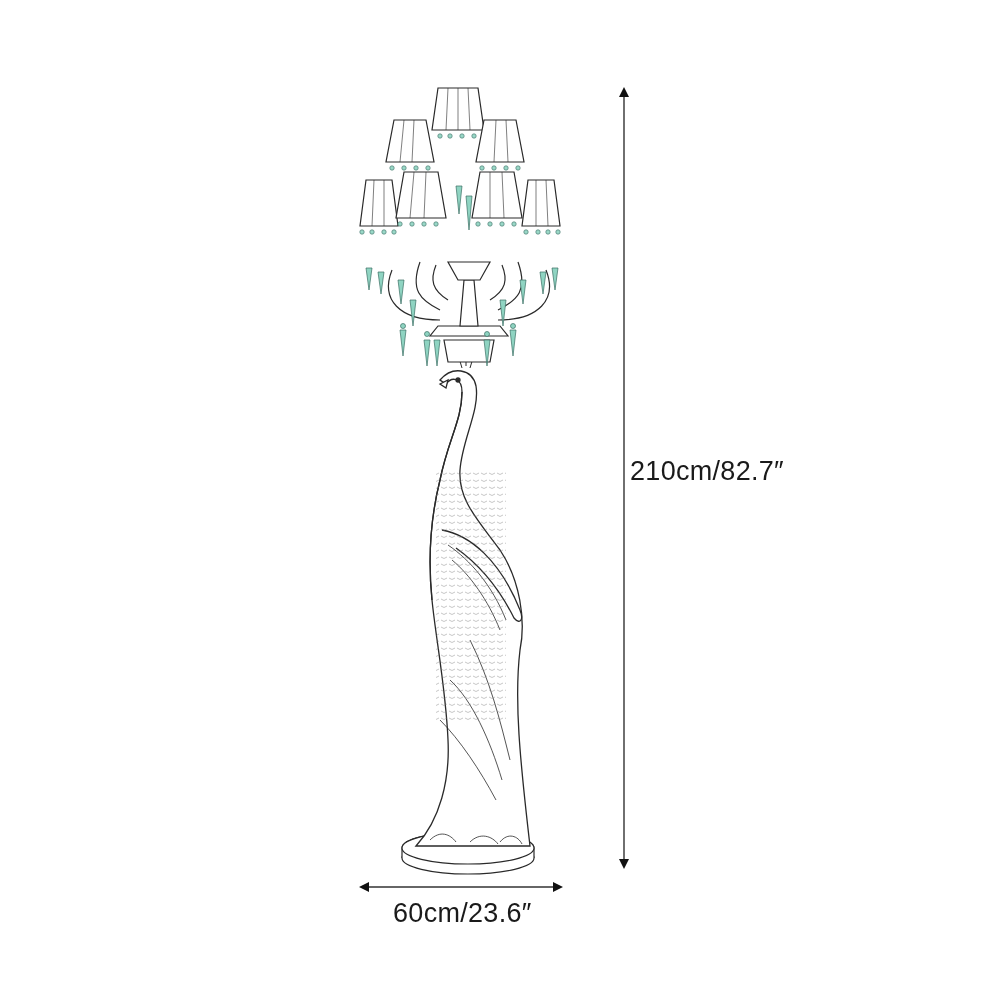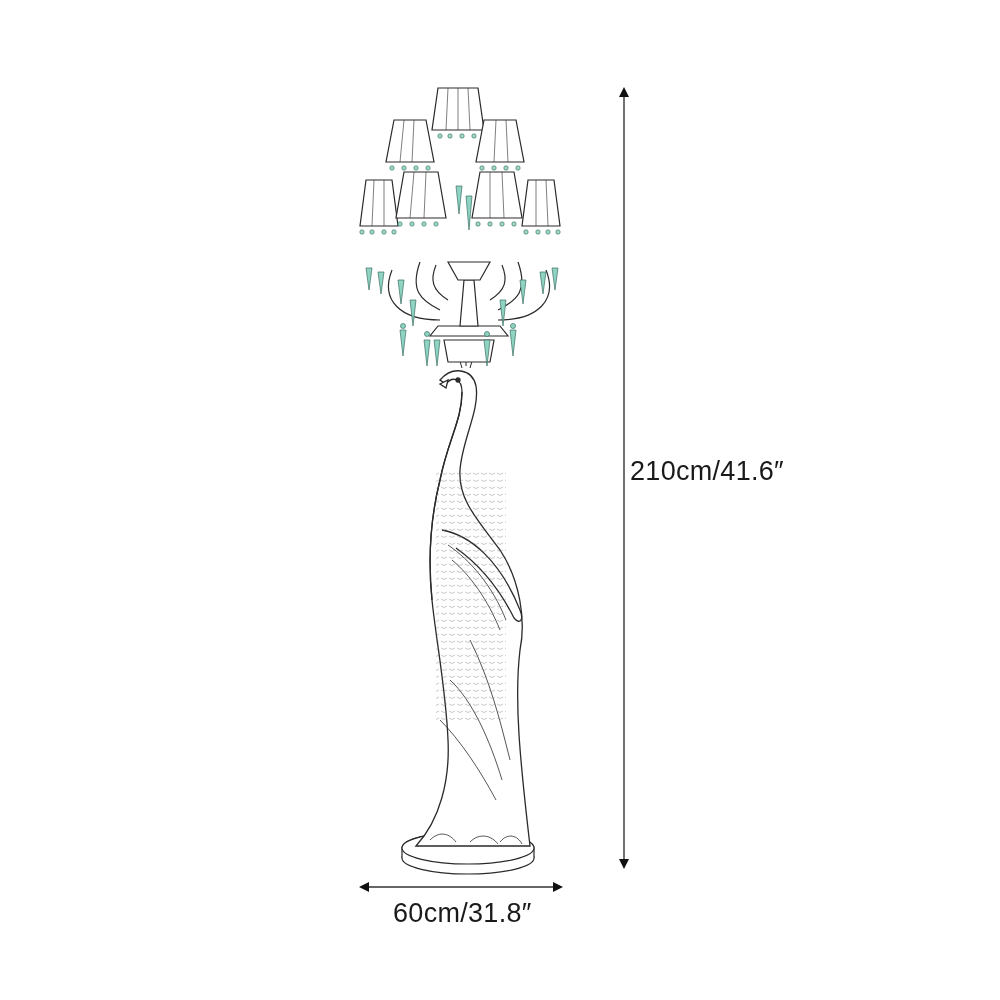--- a/index.html
+++ b/index.html
@@ -139,15 +139,15 @@
         <path d="M552,268 l3,22 l3,-22 z"></path>
       <path d="M456,186 l3,28 l3,-28 z"></path>
         <path d="M466,196 l3,34 l3,-34 z"></path>
       <circle cx="403" cy="326" r="2.5"></circle>
         <circle cx="513" cy="326" r="2.5"></circle>
       <circle cx="427" cy="334" r="2.5"></circle>
         <circle cx="487" cy="334" r="2.5"></circle>
     </g>
   </svg>
 
-  <div id="height-label" class="dim-label">210cm/41.6″</div>
-  <div id="width-label" class="dim-label">60cm/31.8″</div>
+  <div id="height-label" class="dim-label">210cm/82.7″</div>
+  <div id="width-label" class="dim-label">60cm/23.6″</div>
 </div>
 
 </body></html>

